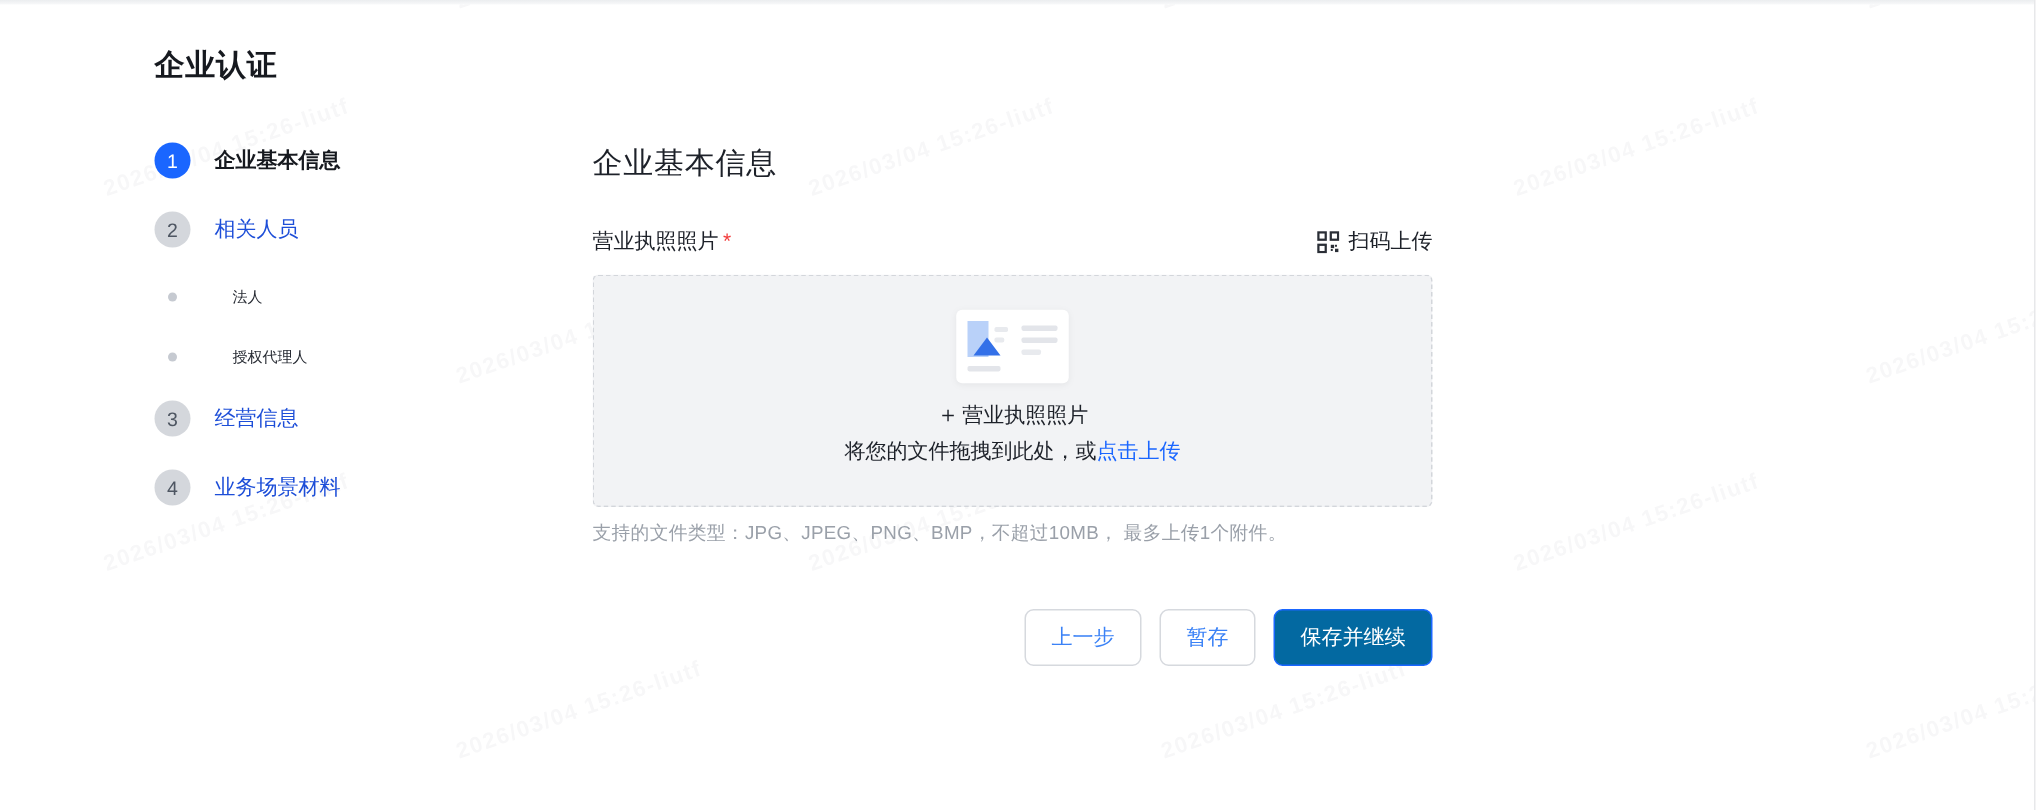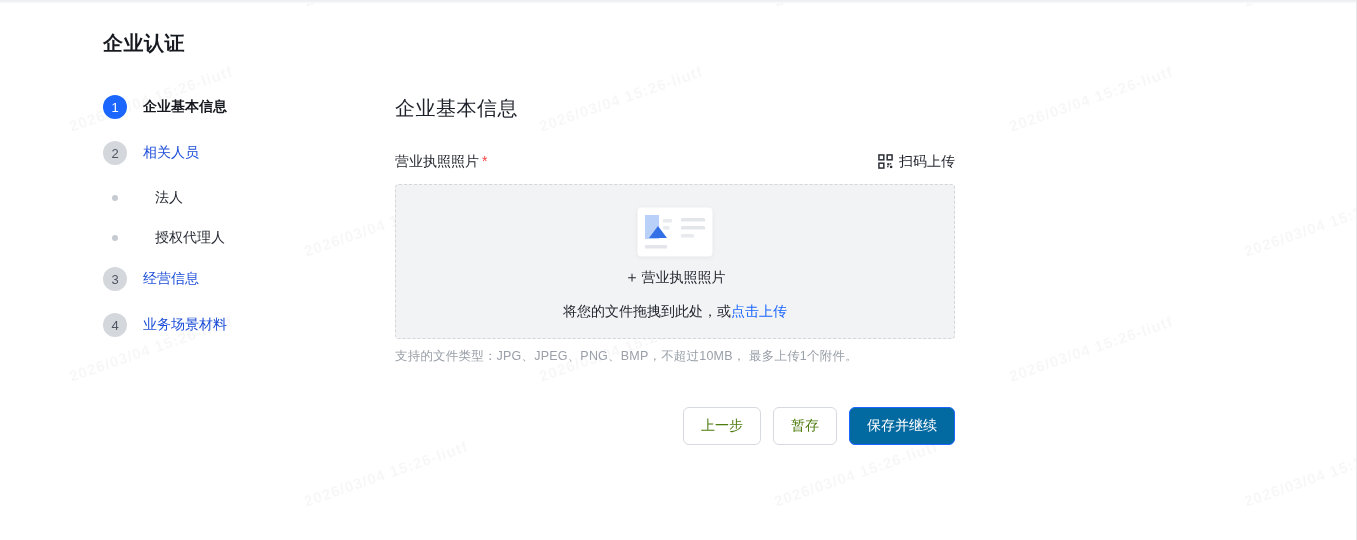--- a/index.html
+++ b/index.html
@@ -27,44 +27,44 @@
   .step-row { display:flex; align-items:center; height:24px; margin-bottom:22px; cursor:pointer; }
   .badge { width:24px; height:24px; flex:0 0 24px; border-radius:50%;
     display:flex; align-items:center; justify-content:center;
     background:#d4d7dc; color:#4e5662; font-size:13px; }
   .step-row.active .badge { background:#1a66ff; color:#fff; }
   .step-label { margin-left:16px; font-size:14px; color:#1d4ed8; }
   .step-row.active .step-label { font-weight:bold; color:#16191f; }
   .sub-row { display:flex; align-items:center; height:22px; margin-bottom:18px; cursor:pointer; }
   .dot-col { width:24px; flex:0 0 24px; display:flex; justify-content:center; }
   .dot { width:6px; height:6px; border-radius:50%; background:#c6cad1; }
-  .sub-label { margin-left:28px; font-size:14px; color:#272b33; }
+  .sub-label { margin-left:28px; font-size:10px; color:#272b33; }
 
   
   .main { width:560px; flex:0 0 560px; }
   .section-title { font-size:20px; color:#1d2129; font-weight:500; letter-spacing:0.5px; }
   .field-head { display:flex; justify-content:space-between; align-items:center; margin-top:30px; }
   .field-label { font-size:14px; color:#1d2129; }
   .req { color:#f23c3c; margin-left:3px; font-size:14px; }
   .scan-upload { display:flex; align-items:center; gap:6px; cursor:pointer; font-size:14px; color:#1d2129; }
 
   .dropzone { margin-top:13px; width:560px; height:155px; background:#f2f3f5;
     border:1px dashed #d3d6db; border-radius:4px; cursor:pointer;
     display:flex; flex-direction:column; align-items:center; padding-top:22px; }
   .dz-line1 { margin-top:11px; font-size:14px; color:#1d2129; display:flex; align-items:center; }
   .dz-plus { margin-right:2px; font-size:15px; }
-  .dz-line2 { margin-top:16px; font-size:14px; color:#1d2129; }
+  .dz-line2 { margin-top:6px; font-size:14px; color:#1d2129; }
   .dz-link { color:#1a66ff; cursor:pointer; }
 
   .helper { margin-top:9px; font-size:12.5px; color:#9aa0a9; letter-spacing:0.2px; }
 
   .btn-row { margin-top:42px; display:flex; justify-content:flex-end; gap:12px; }
   .btn { height:38px; padding:0 17px; border-radius:6px; font-size:14px;
     display:flex; align-items:center; justify-content:center; cursor:pointer;
-    background:#fff; border:1px solid #d6d9de; color:#4d7c0f;
+    background:#fff; border:1px solid #d6d9de; color:#3b82f6;
     font-family:"Liberation Sans","DejaVu Sans",sans-serif; }
   .btn.primary { background:#0369a1; border-color:#1a66ff; color:#fff; }
 
   .lic-card { filter:drop-shadow(0 1px 2px rgba(0,0,0,0.06)); }
 </style>
 </head>
 <body>
 
 <div class="top-strip"></div>
 <div id="watermark-layer">

